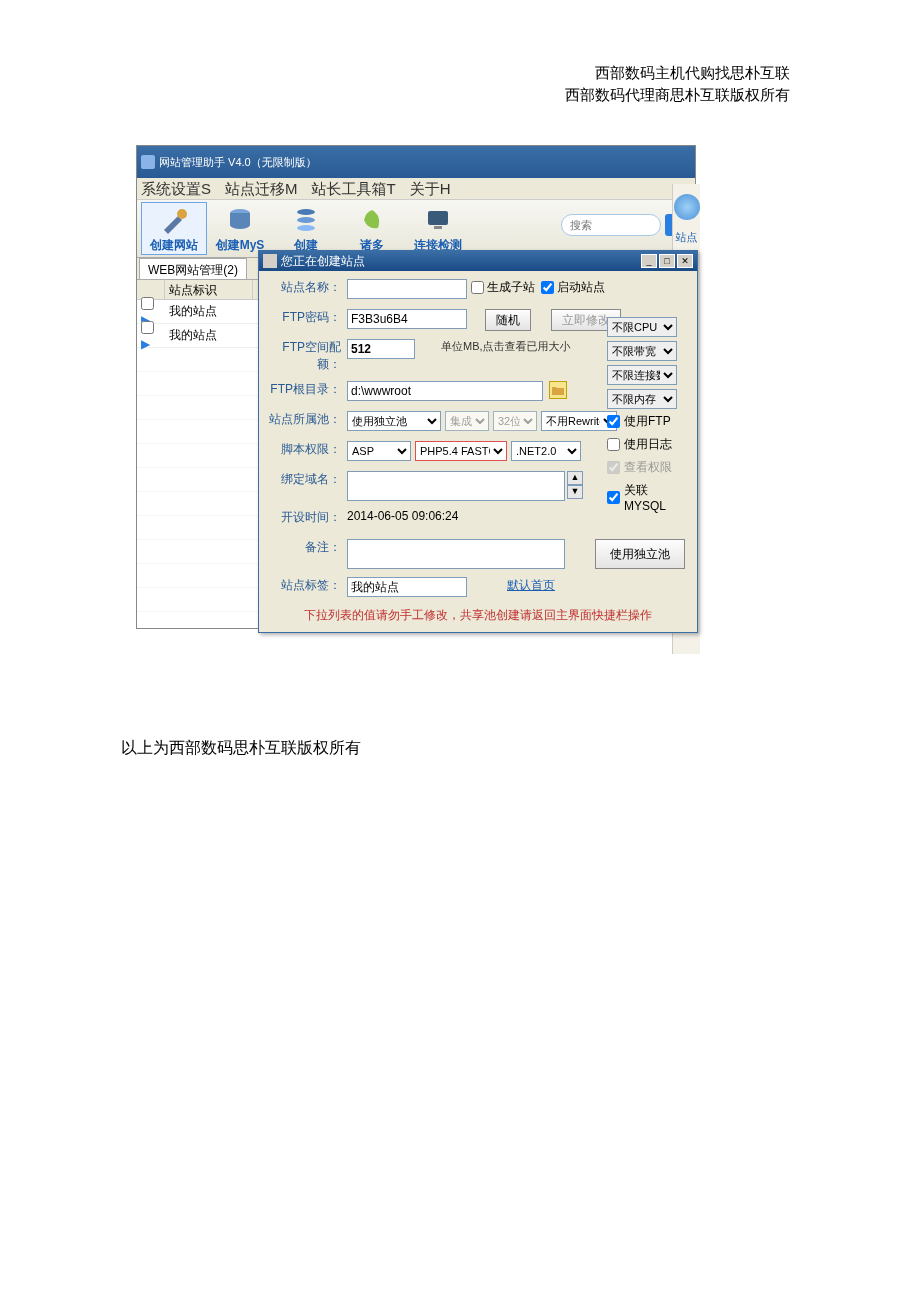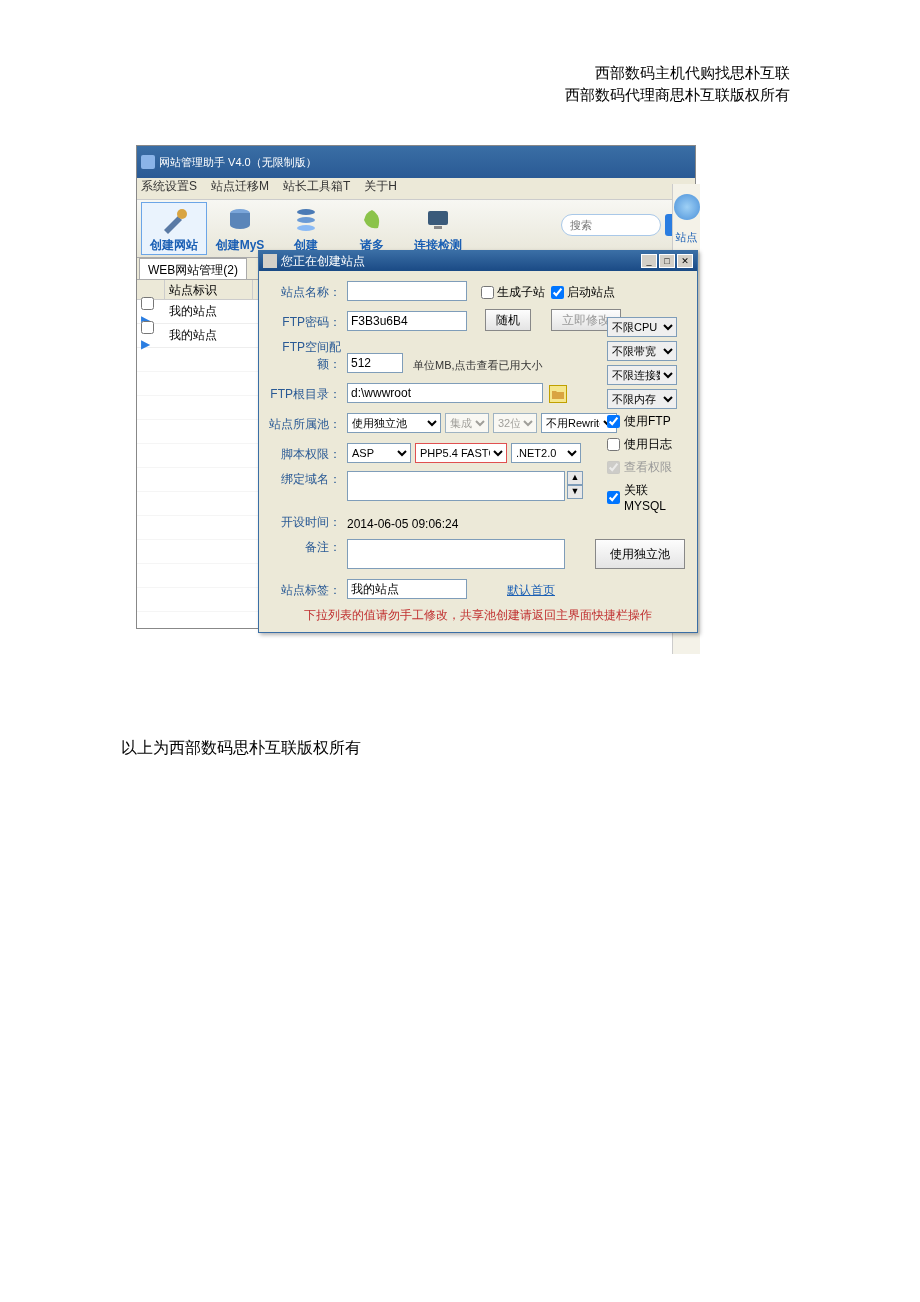--- a/index.html
+++ b/index.html
@@ -1,20 +1,20 @@
 <!DOCTYPE html>
 <html><head>
 <meta charset="utf-8">
 <style>
 * { box-sizing: border-box; margin: 0; padding: 0; }
 body { width: 920px; height: 1302px; background: #fff; font-family: "Microsoft YaHei", SimSun, Arial, sans-serif; font-size: 12px; position: relative; }
 .header-text { position: absolute; right: 130px; top: 62px; text-align: right; font-size: 15px; line-height: 22px; color: #000; }
 .app-window { position: absolute; left: 136px; top: 145px; width: 560px; background: #ece9d8; border: 1px solid #888; }
 .titlebar { background: linear-gradient(#3a6ea5,#2a5a95); color: #fff; height: 18px; line-height: 18px; padding: 16px 4px; font-size: 11px; display:flex; align-items:center; }
-.menubar { background: #ece9d8; height: 22px; display: flex; align-items: flex-start; padding: 0 4px; gap: 14px; color: #333; font-size: 12px; border-bottom: 1px solid #ccc; }
+.menubar { background: #ece9d8; height: 22px; display: flex; align-items: flex-end; padding: 0 4px; gap: 14px; color: #333; font-size: 15px; border-bottom: 1px solid #ccc; }
 .menubar span { cursor: default; }
 .toolbar { background: linear-gradient(#f7f7f3,#e8e6d8); height: 58px; display: flex; align-items: center; padding: 0 4px; border-bottom: 1px solid #aaa; position: relative; }
 .toolbtn { width: 66px; text-align: center; font-size: 12px; color: #1a5fb4; font-weight: bold; }
 .toolbtn.selected { border: 1px solid #6ba5e7; background: #eaf3fd; }
 .toolbtn .ic { height: 34px; display: flex; align-items: center; justify-content: center; }
 .searchbox { position: absolute; right: 4px; top: 14px; display: flex; align-items: center; }
 .searchbox input { width: 100px; height: 22px; border: 1px solid #a9c8e8; border-radius: 12px; padding: 0 8px; font-size: 11px; }
 .searchbox .sbtn { width: 26px; height: 22px; background: #2a7de1; border-radius: 3px; margin-left: 4px; display: flex; align-items: center; justify-content: center; }
 .tabbar { height: 22px; background: #ece9d8; border-bottom: 1px solid #aaa; display: flex; }
 .tab { padding: 3px 8px; border: 1px solid #aaa; border-bottom: none; background: #fff; font-size: 12px; margin-left: 2px; }
@@ -23,21 +23,21 @@
 .grid-header .gh { border-right: 1px solid #ccc; padding: 2px 4px; }
 .grid-row { display: flex; border-bottom: 1px solid #eee; height: 24px; align-items: center; }
 .grid-row .gc { padding: 0 4px; }
 .g1 { width: 28px; } .g2 { width: 88px; }
 .footer-text { position: absolute; left: 121px; top: 738px; font-size: 16px; color: #000; }
 .dialog { position: absolute; left: 258px; top: 250px; width: 440px; background: #ece9d8; border: 1px solid #3a6ea5; box-shadow: 2px 2px 4px rgba(0,0,0,.3); }
 .dlg-title { background: linear-gradient(#3a6ea5,#1a4a85); color: #fff; height: 20px; display: flex; align-items: center; padding: 0 4px; font-size: 12px; justify-content: space-between; }
 .dlg-title .wbtns { display: flex; gap: 2px; }
 .wbtn { width: 16px; height: 14px; background: #d4d0c8; border: 1px solid #fff; font-size: 9px; text-align: center; line-height: 12px; color: #000; }
 .dlg-body { padding: 8px 10px; }
-.fld { display: flex; align-items: flex-end; margin-bottom: 8px; min-height: 22px; }
+.fld { display: flex; align-items: flex-start; margin-bottom: 8px; min-height: 22px; }
 .fld .lbl { width: 78px; text-align: right; color: #2a5a95; font-size: 12px; padding-right: 6px; }
 .fld input[type=text], .fld textarea { border: 1px solid #7f9db9; background: #fff; font-size: 12px; height: 20px; padding: 1px 3px; }
 .fld select { border: 1px solid #7f9db9; background: #fff; font-size: 11px; height: 20px; }
 .btn { background: linear-gradient(#fdfdfd,#e4e4e4); border: 1px solid #888; height: 22px; padding: 0 10px; font-size: 12px; cursor: pointer; }
 .btn.disabled { color: #999; }
 .right-panel { position: absolute; left: 604px; top: 300px; width: 78px; }
 .right-panel select { width: 70px; height: 20px; border: 1px solid #7f9db9; font-size: 11px; margin-bottom: 4px; display: block; }
 .right-panel label { display: flex; align-items: center; font-size: 12px; margin-bottom: 6px; gap: 4px; }
 .far-col { position: absolute; left: 672px; top: 184px; width: 28px; height: 470px; background: #f4f2e8; border-left:1px solid #ccc; }
 .far-icon { width: 26px; height: 26px; margin: 10px auto; background: radial-gradient(#9ed0f5,#4a90d9); border-radius: 50%; }
@@ -159,39 +159,39 @@
     <span class="wbtns">
       <span class="wbtn">_</span>
       <span class="wbtn">□</span>
       <span class="wbtn">✕</span>
     </span>
   </div>
   <div class="dlg-body">
     <div class="fld">
       <span class="lbl">站点名称：</span>
       <input type="text" style="width: 120px;">
-      <span style="margin-left:14px" class="chk">
+      <span style="margin-left:4px" class="chk">
           <input type="checkbox" style="">
           <span>生成子站</span>
         </span>
       <span style="margin-left:6px" class="chk">
           <input type="checkbox" checked="" style="">
           <span>启动站点</span>
         </span>
     </div>
     <div class="fld">
       <span class="lbl">FTP密码：</span>
       <input type="text" style="width: 120px;" value="F3B3u6B4">
       <button class="btn" style="margin-left:18px">随机</button>
       <button class="btn disabled" style="margin-left:20px">立即修改</button>
     </div>
     <div class="fld">
       <span class="lbl">FTP空间配额：</span>
-      <input type="text" style="width: 56px;" value="512">
-      <span style="margin-left:10px;font-size:11px;color:#333">单位MB,点击查看已用大小</span>
+      <input type="text" style="width: 68px; font-weight: bold;" value="512">
+      <span style="margin-left:26px;font-size:11px;color:#333">单位MB,点击查看已用大小</span>
     </div>
     <div class="fld">
       <span class="lbl">FTP根目录：</span>
       <input type="text" style="width: 196px;" value="d:\wwwroot">
       <span style="margin-left:6px;width:18px;height:18px;background:#f5e68c;border:1px solid #c0a000;display:inline-flex;align-items:center;justify-content:center">
         <svg width="12" height="10">
             <path d="M0 2 h4 l1 1 h7 v7 h-12 z" fill="#d9a441"></path>
           </svg>
       </span>
     </div>

